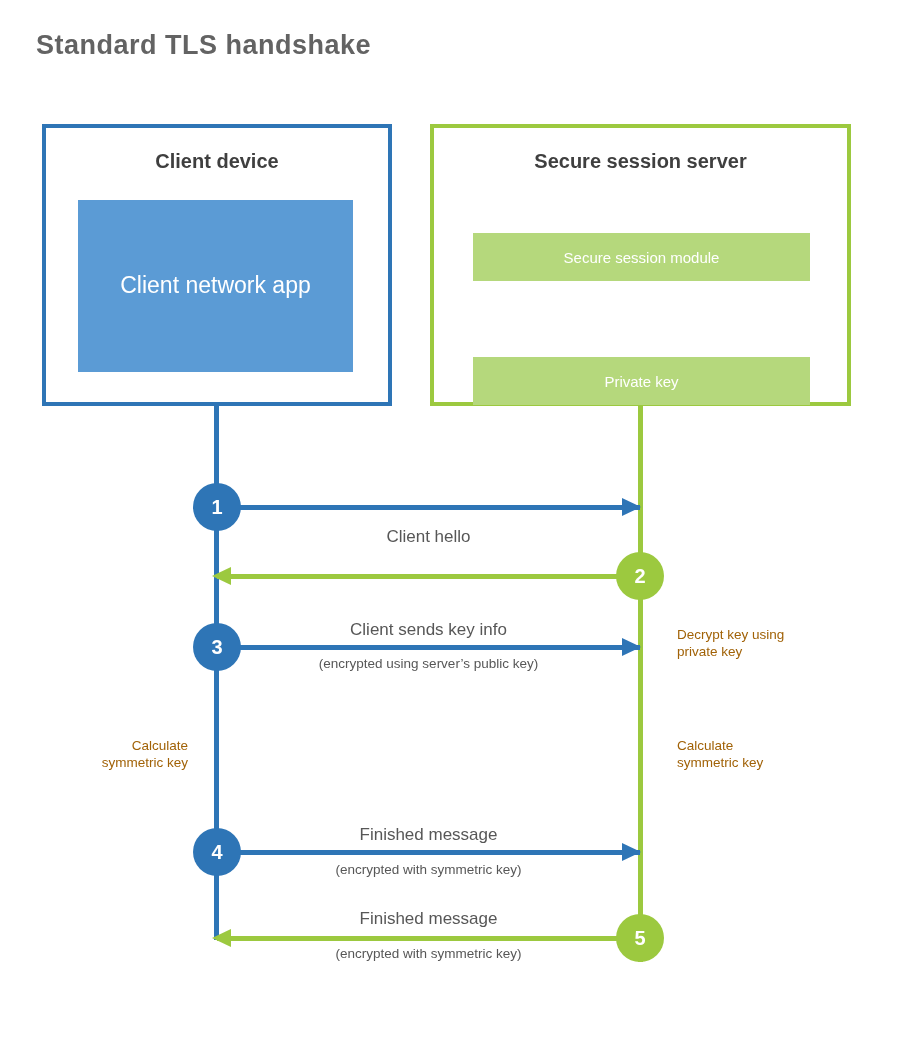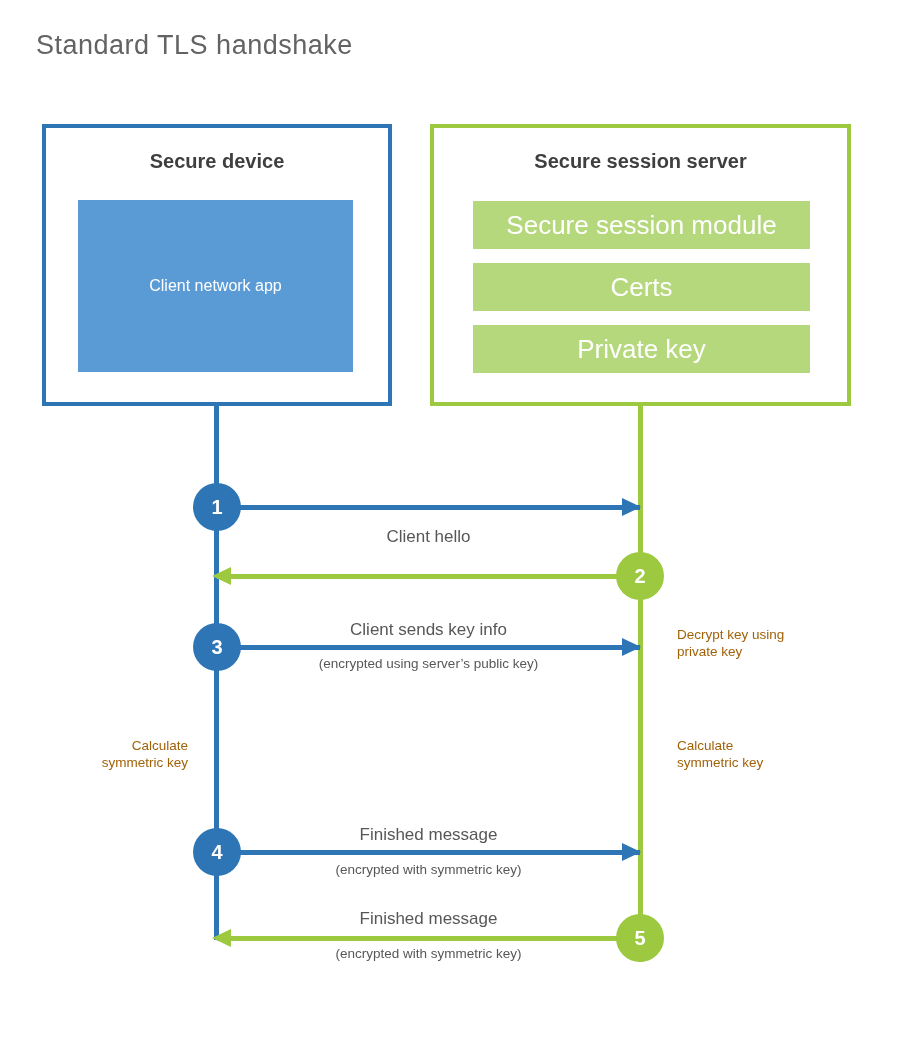--- a/index.html
+++ b/index.html
@@ -12,21 +12,21 @@
     height: 1058px;
     background: #ffffff;
     overflow: hidden;
   }
 
   .title {
     position: absolute;
     left: 36px;
     top: 30px;
     font-size: 27px;
-    font-weight: 400;
+    font-weight: 700;
     letter-spacing: 0.5px;
     color: #636363;
   }
 
   
   .box {
     position: absolute;
     top: 124px;
     height: 282px;
     background: #ffffff;
@@ -49,36 +49,37 @@
     left: 78px;
     top: 200px;
     width: 275px;
     height: 172px;
     background: #5b9bd5;
     display: flex;
     align-items: center;
     justify-content: center;
     text-align: left;
     color: #ffffff;
-    font-size: 16px;
+    font-size: 23px;
     line-height: 1.45;
     padding: 0 16px;
   }
 
   .module-bar {
     position: absolute;
     left: 473px;
     width: 337px;
     height: 48px;
     background: #b5d87c;
     display: flex;
     align-items: center;
     justify-content: center;
     color: #ffffff;
-    font-size: 26px;
+    font-size: 15px;
+    margin-top: 32px;
   }
   .bar-1 { top: 201px; }
   .bar-2 { top: 263px; }
   .bar-3 { top: 325px; }
 
   
   .lifeline { position: absolute; width: 5px; }
   .client-lifeline { left: 214px; top: 406px; height: 534px; background: #2e75b6; }
   .server-lifeline { left: 638px; top: 406px; height: 556px; background: #9cc93f; }
 
@@ -160,34 +161,31 @@
   .ann-calc-right { left: 677px; top: 737px; width: 170px; text-align: left; }
 </style>
 </head>
 <body>
 
 <div class="canvas">
 
   <div class="title">Standard TLS handshake</div>
 
   <div class="box client-box">
-    <div class="box-title">Secure device</div>
+    <div class="box-title">Client device</div>
   </div>
   <div class="app-box">
     <span>Client network app</span>
   </div>
 
   <div class="box server-box">
     <div class="box-title">Secure session server</div>
   </div>
   <div class="module-bar bar-1">
     <span>Secure session module</span>
-  </div>
-  <div class="module-bar bar-2">
-    <span>Certs</span>
   </div>
   <div class="module-bar bar-3">
     <span>Private key</span>
   </div>
 
   <div class="lifeline client-lifeline"></div>
   <div class="lifeline server-lifeline"></div>
 
   <div class="arrow-label l1">Client hello</div>
   <div class="arrow-shaft blue a1"></div>

